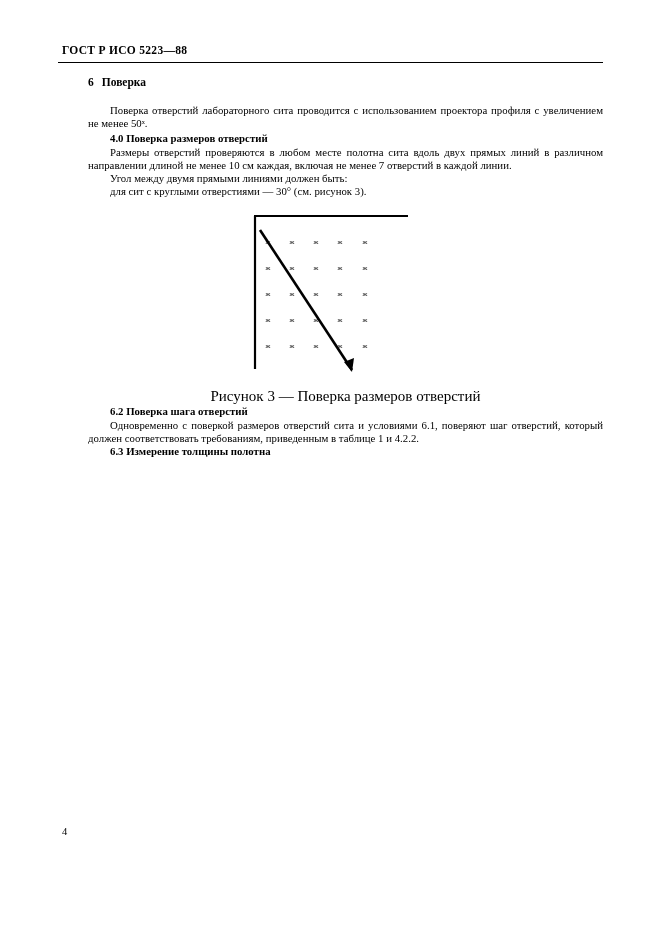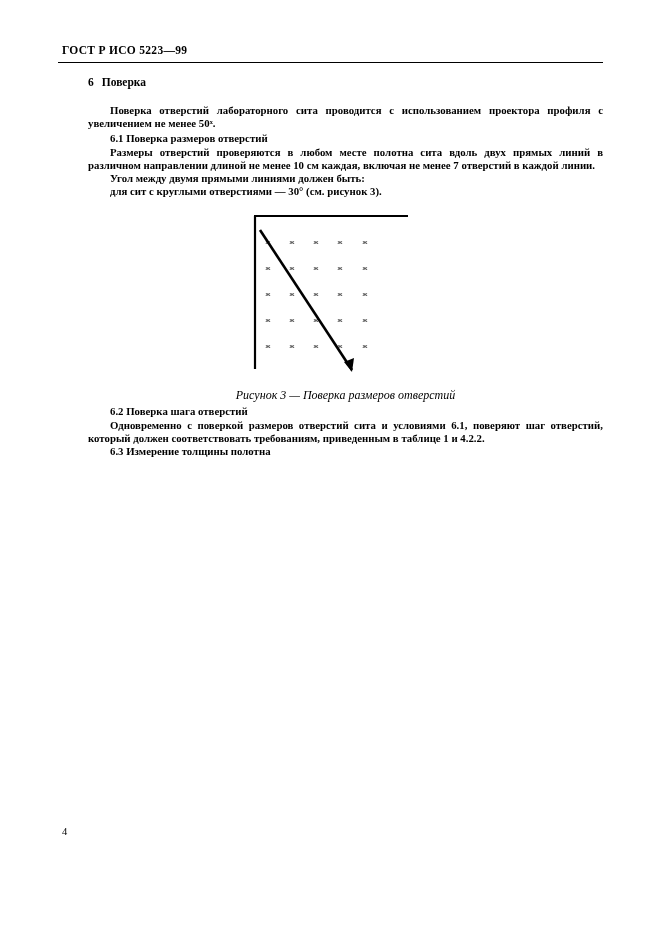--- a/index.html
+++ b/index.html
@@ -55,21 +55,20 @@
     margin-right: 8px;
   }
   p.body {
     font-size: 10.8px;
     line-height: 13.2px;
     margin: 0;
     padding: 0;
     text-align: justify;
     text-indent: 22px;
     hyphens: none;
-    font-weight: bold;
   }
   p.sub {
     font-size: 10.8px;
     line-height: 13.2px;
     margin: 0;
     padding: 0;
     text-indent: 22px;
     font-weight: bold;
   }
   .gap-s { height: 2px; }
@@ -87,49 +86,48 @@
     position: absolute;
     left: 0;
     top: 0;
   }
   .fig-caption {
     position: absolute;
     left: 0;
     top: 176px;
     width: 515px;
     text-align: center;
-    font-size: 12px;
-    font-style: italic;
+    font-size: 15px;
   }
   .page-number {
     position: absolute;
     left: 62px;
     top: 826px;
     font-size: 10.5px;
   }
 </style>
 </head>
 <body>
 
 <div class="page">
 
-  <div class="doc-title">ГОСТ Р ИСО 5223—99</div>
+  <div class="doc-title">ГОСТ Р ИСО 5223—88</div>
   <div class="header-rule"></div>
 
   <div class="content">
 
     <h2 class="section">
       <span class="sec-num">6</span><span>Поверка</span>
     </h2>
 
     <p class="body">Поверка отверстий лабораторного сита проводится с использованием проектора профиля с увеличением не менее 50ˣ.</p>
 
     <div class="gap-s"></div>
 
-    <p class="sub">6.1  Поверка размеров отверстий</p>
+    <p class="sub">4.0  Поверка размеров отверстий</p>
     <p class="body">Размеры отверстий проверяются в любом месте полотна сита вдоль двух прямых линий в различном направлении длиной не менее 10 см каждая, включая не менее 7 отверстий в каждой линии.</p>
     <p class="body">Угол между двумя прямыми линиями должен быть:</p>
     <p class="body">для сит с круглыми отверстиями — 30° (см. рисунок 3).</p>
 
     <div class="figure">
       <svg class="fig-svg" width="515" height="172" viewBox="0 0 515 172">
 
         <line x1="166" y1="4" x2="320" y2="4" stroke="#000" stroke-width="2.2"></line>
 
         <line x1="167" y1="4" x2="167" y2="157" stroke="#000" stroke-width="2.2"></line>

